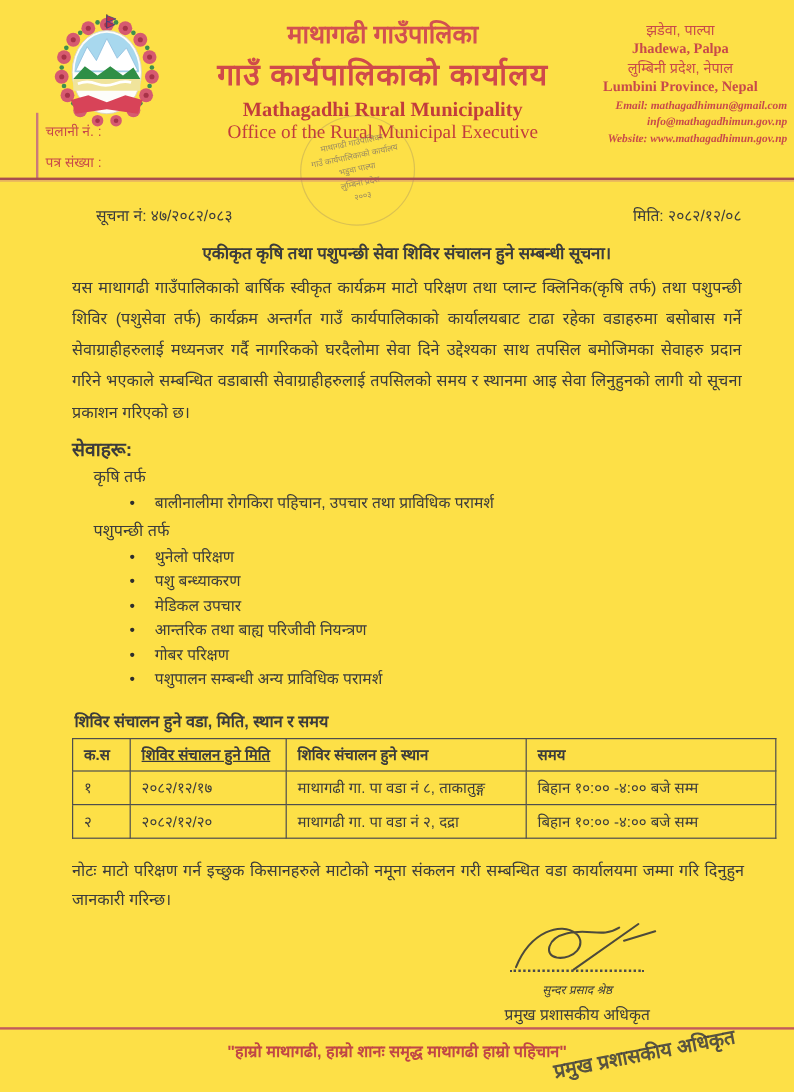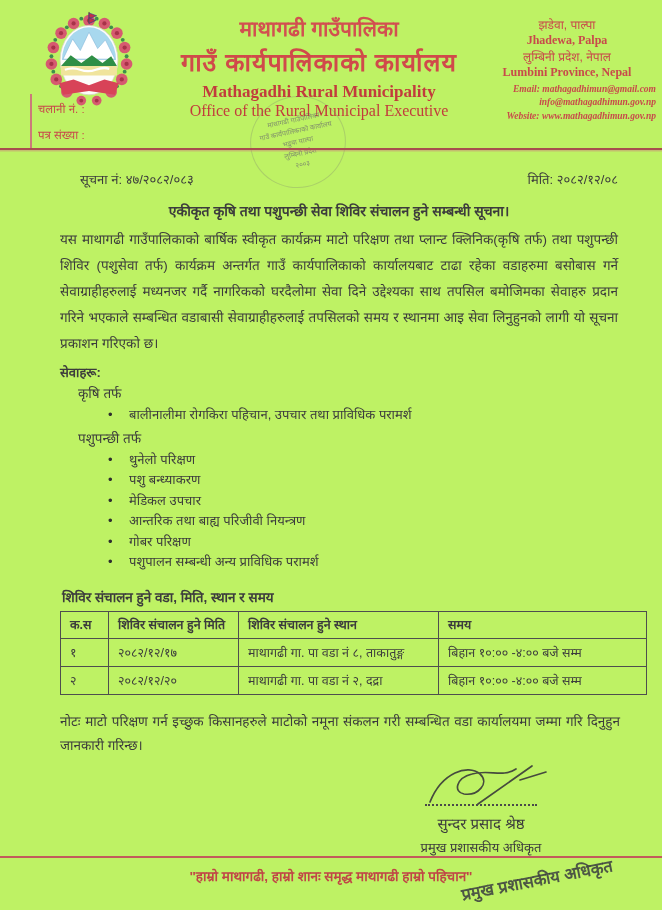--- a/index.html
+++ b/index.html
@@ -1,19 +1,19 @@
 <!DOCTYPE html>
 <html><head>
 <meta charset="utf-8">
 <style>
   * { margin:0; padding:0; box-sizing:border-box; }
   html,body { background:#e8e8e6; }
   .page {
     position:relative; width:662px; height:910px; margin:0 auto;
-    background:#bef264; overflow:hidden;
+    background:#fde047; overflow:hidden;
     font-family:"Liberation Sans", sans-serif; color:#3c3c3c;
   }
   
   .header { position:relative; height:152px; }
   .emblem { position:absolute; left:40px; top:10px; width:98px; height:106px; }
   .h-center { position:absolute; left:148px; top:14px; width:342px; text-align:center; }
   .t1 { font-size:21px; font-weight:bold; color:#d25050; }
   .t2 { font-size:25px; font-weight:bold; color:#d04a4a; margin-top:2px; letter-spacing:1px; }
   .t3 { font-family:"Liberation Serif", serif; font-size:17px; font-weight:bold; color:#c23c3c; margin-top:4px; }
   .t4 { font-family:"Liberation Serif", serif; font-size:16px; font-weight:normal; color:#c23c3c; }
@@ -30,40 +30,40 @@
   .h-stamp { position:absolute; left:250px; top:96px; width:96px; height:92px;
              border:1.5px solid rgba(100,85,120,.22); border-radius:50%;
              transform:rotate(-12deg); display:flex; flex-direction:column; align-items:center;
              justify-content:center; color:rgba(92,84,112,.62); font-size:7px; line-height:1.6;
              text-align:center; overflow:hidden; }
   
   .content { padding:0 44px 0 60px; }
   .meta-row { margin:18px 0 0 20px; display:flex; justify-content:space-between; font-size:13px; }
   .subject { margin-top:13px; text-align:center; font-weight:bold; font-size:14px; }
   .body-par { margin-top:7px; font-size:13.5px; line-height:26px; text-align:justify; }
-  .svc-heading { margin-top:6px; font-size:13px; font-weight:600; }
+  .svc-heading { margin-top:6px; font-size:16px; font-weight:600; }
   .svc-group-title { margin:2px 0 0 18px; font-size:13.5px; line-height:21px; }
   ul.svc { margin:1px 0 0 46px; padding:0; list-style:none; }
   ul.svc li { position:relative; padding-left:23px; font-size:13px; line-height:20.5px; }
   ul.svc li::before { content:"•"; position:absolute; left:2px; top:0; font-size:13px; color:#2e2e2e; }
   .sched-title { margin-top:15px; margin-left:2px; font-weight:bold; font-size:13.5px; }
   table.sched { border-collapse:collapse; margin-top:5px; width:586px; table-layout:fixed; }
   table.sched th, table.sched td { border:1px solid #4e4e4e; font-size:12.5px; padding:3px 9px;
     text-align:left; vertical-align:middle; overflow:hidden; white-space:nowrap; }
   table.sched th { font-weight:600; height:27px; }
   table.sched td { height:28px; }
-  .c1{width:48px;} .c2{width:130px;} .c3{width:200px;} .c4{width:208px;}
+  .c1{width:48px;} .c2{width:130px;text-decoration:underline;} .c3{width:200px;} .c4{width:208px;}
   .note { margin-top:15px; font-size:13.5px; line-height:24px; text-align:justify; width:560px; }
   
   .sig-area { position:relative; height:150px; }
   .sig-block { position:absolute; right:12px; top:2px; width:250px;
                display:flex; flex-direction:column; align-items:center; }
   .sig-svg { width:140px; height:52px; margin-left:18px; }
   .dotline { width:112px; border-bottom:2px dotted #4a4a4a; margin-top:-8px; }
-  .sig-name { font-size:15px; margin-top:7px; }
+  .sig-name { font-size:10px; margin-top:7px;font-style:italic; }
   .sig-desig { font-size:13px; margin-top:5px; }
   .sig-stamp { margin-top:12px; align-self:flex-end; margin-right:-8px;
                transform:rotate(-11deg); font-size:16.5px; font-weight:bold;
                color:rgba(52,52,62,.82); white-space:nowrap; }
   
   .footer { position:absolute; left:0; right:0; top:856px; border-top:2px solid #c25b5b;
             text-align:center; }
   .slogan { margin-top:9px; color:#c04646; font-weight:bold; font-size:13.5px; }
 </style>
 </head>

